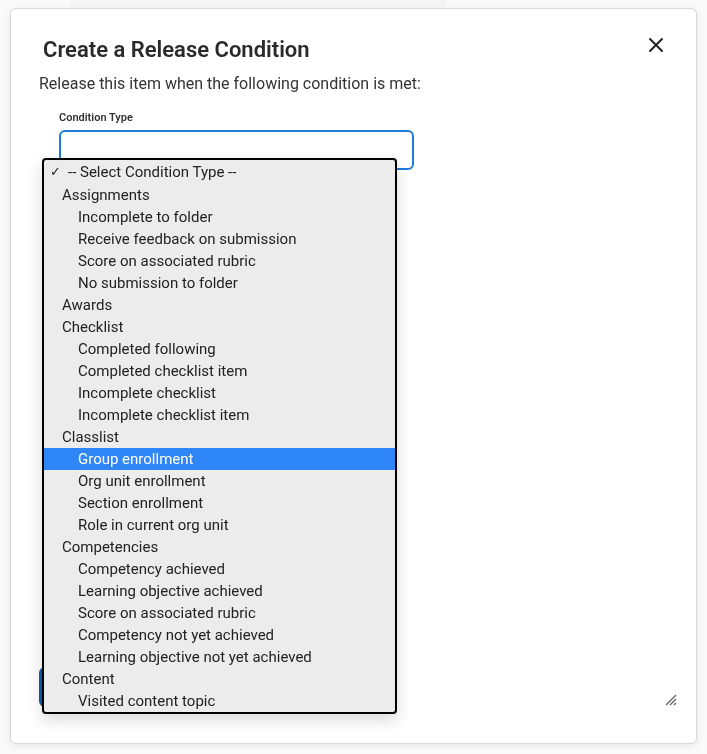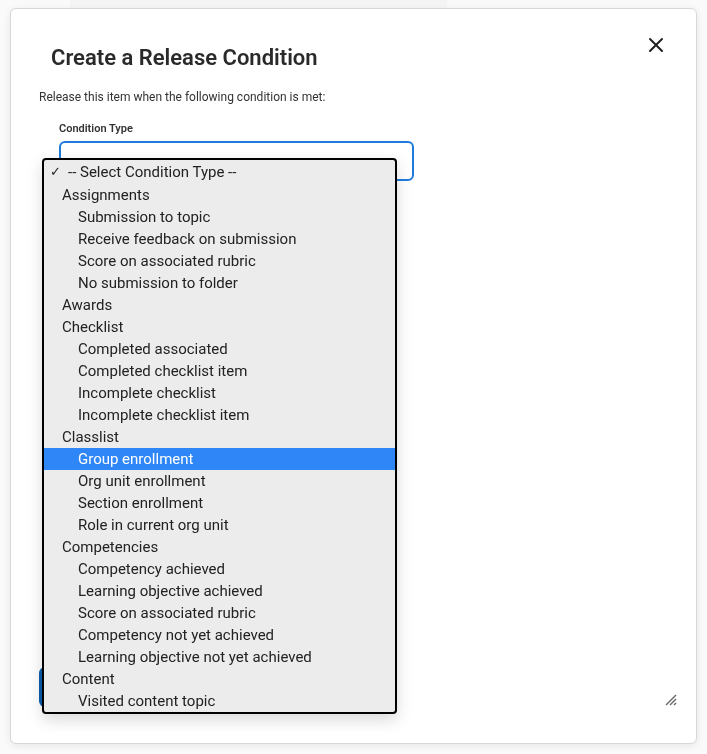--- a/index.html
+++ b/index.html
@@ -32,32 +32,32 @@
   .modal-header {
     display: flex;
     align-items: flex-start;
     justify-content: space-between;
     padding: 24px 28px 8px 28px;
   }
   .modal-title {
     font-size: 22px;
     font-weight: 600;
     color: #2a2a2a;
-    margin: 12px;
+    margin: 4px;
   }
   .close-btn {
     background: none;
     border: none;
     cursor: pointer;
     padding: 4px;
     color: #222;
   }
   .close-btn svg { display:block; }
   .subheading {
-    font-size: 12px;
+    font-size: 16px;
     color: #333;
     padding: 0 28px 18px 28px;
     margin: 0;
   }
   .field-label {
     font-size: 11px;
     font-weight: 600;
     color: #333;
     padding: 0 4px 6px 48px;
   }
@@ -176,27 +176,27 @@
       <line x1="8" y1="14" x2="14" y2="8" stroke="#6a6a6a" stroke-width="1.5"></line>
       <line x1="12" y1="14" x2="14" y2="12" stroke="#6a6a6a" stroke-width="1.5"></line>
     </svg>
   </div>
 </div>
 
 <div class="dropdown" id="dropdown">
   <div class="dd-placeholder">-- Select Condition Type --</div>
 
 <div class="dd-group">Assignments</div>
-    <div class="dd-item">Submission to topic</div>
+    <div class="dd-item">Incomplete to folder</div>
     <div class="dd-item">Receive feedback on submission</div>
     <div class="dd-item">Score on associated rubric</div>
     <div class="dd-item">No submission to folder</div>
     <div class="dd-group">Awards</div>
     <div class="dd-group">Checklist</div>
-    <div class="dd-item">Completed associated</div>
+    <div class="dd-item">Completed following</div>
     <div class="dd-item">Completed checklist item</div>
     <div class="dd-item">Incomplete checklist</div>
     <div class="dd-item">Incomplete checklist item</div>
     <div class="dd-group">Classlist</div>
     <div class="dd-item highlight">Group enrollment</div>
     <div class="dd-item">Org unit enrollment</div>
     <div class="dd-item">Section enrollment</div>
     <div class="dd-item">Role in current org unit</div>
     <div class="dd-group">Competencies</div>
     <div class="dd-item">Competency achieved</div>

